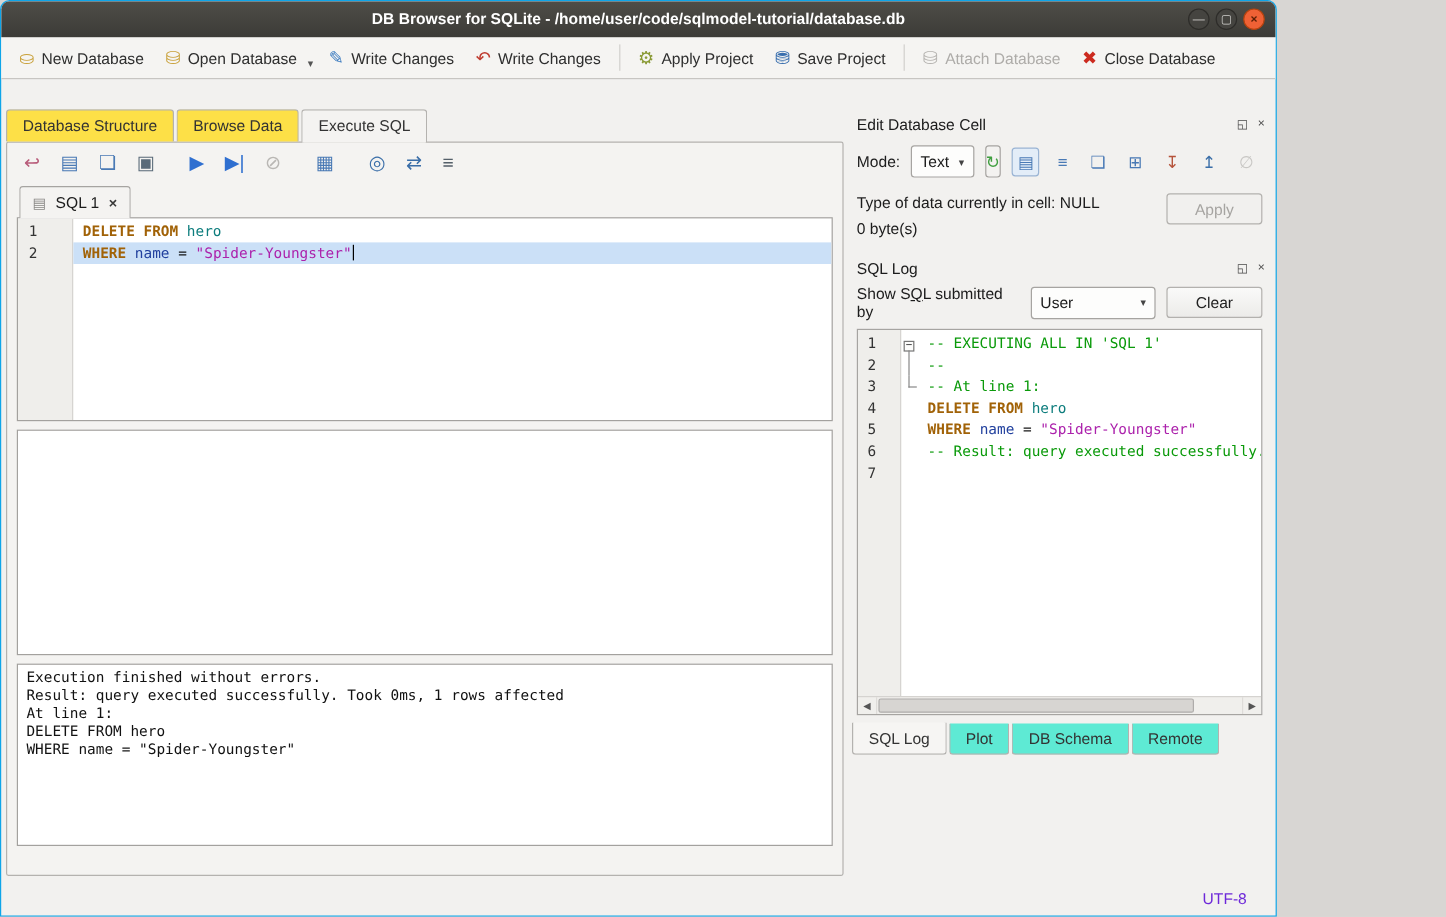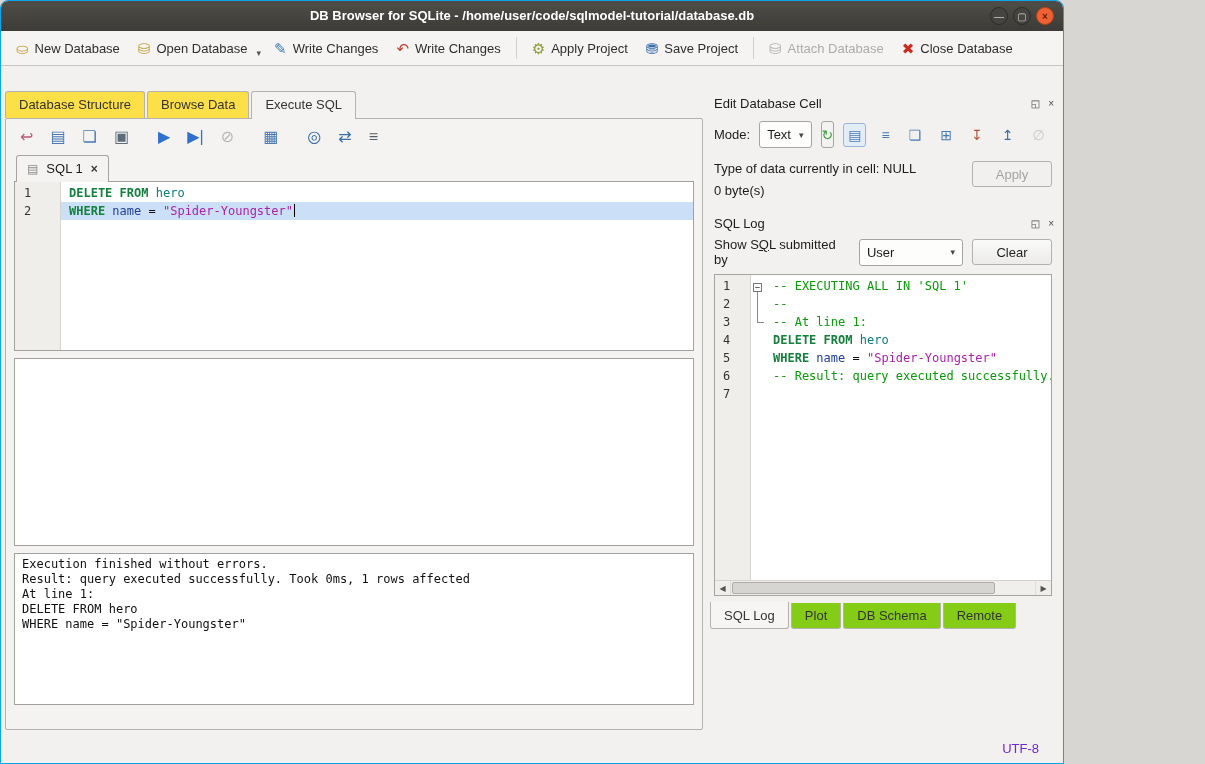--- a/index.html
+++ b/index.html
@@ -47,21 +47,21 @@
   .sql-tab .doc { color:#8a8886; font-size:12px; }
   .sql-tab .x { color:#3a3a3a; font-size:12px; font-weight:bold; }
 
   .code-area { display:flex; background:#fff; border:1px solid #a3a19e; overflow:hidden; }
   .gutter-col { width:46px; background:#efeeeb; border-right:1px solid #d6d4d1; padding-top:2px; flex:none; }
   .gnum { height:18px; padding-left:9px; font:12px/18px "DejaVu Sans Mono",monospace; color:#333; }
   .code-col { flex:1; padding-top:2px; overflow:hidden; }
   .crow { display:flex; height:18px; white-space:pre; font:12px/18px "DejaVu Sans Mono",monospace; }
   .crow.hl { background:#cbe0f7; }
   .codetext { padding-left:8px; }
-  .tok-kw { color:#15803d; font-weight:bold; }
+  .tok-kw { color:#a16207; font-weight:bold; }
   .tok-tbl { color:#0d7d7d; }
   .tok-fld { color:#21409e; }
   .tok-str { color:#ac22ac; }
   .tok-cmt { color:#0a9a0a; }
   .tok-pl { color:#111; }
   .caret { display:inline-block; width:1px; height:13px; background:#000; vertical-align:-2px; margin-left:1px; }
 
   #editor-box { height:170px; }
   .results-box { height:188px; margin-top:7px; background:#fff; border:1px solid #a3a19e; }
   .messages-box { height:152px; margin-top:7px; background:#fff; border:1px solid #a3a19e;
@@ -110,21 +110,21 @@
 
   .hscroll { position:absolute; left:0; right:0; bottom:0; height:15px; background:#f0efec; border-top:1px solid #d5d3d0; }
   .hs-arrow { position:absolute; top:0; width:16px; height:14px; font-size:8px; color:#555;
     display:flex; align-items:center; justify-content:center; }
   .hs-left { left:0; border-right:1px solid #dedcd9; }
   .hs-right { right:0; border-left:1px solid #dedcd9; }
   .hs-thumb { position:absolute; left:17px; right:56px; top:1px; height:12px; background:#d7d5d2;
     border:1px solid #aeacaa; border-radius:2px; }
 
   .bottom-tabs { display:flex; padding-left:2px; margin-top:7px; }
-  .b-tab { padding:5px 13px; background:#84cc16; border:1px solid #b4b2af; border-top:none;
+  .b-tab { padding:5px 13px; background:#5eead4; border:1px solid #b4b2af; border-top:none;
     border-radius:0 0 3px 3px; margin-right:2px; color:#333; }
   .b-tab.active { background:#f6f5f3; margin-top:-1px; padding-top:6px; }
 
   .statusbar { position:absolute; left:0; right:0; bottom:0; height:29px; display:flex; align-items:center;
     justify-content:flex-end; padding-right:24px; color:#6d28d9; }
 
   .splitter { position:absolute; left:701px; width:6px; top:89px; bottom:29px; cursor:col-resize; }
 </style>
 </head>
 <body>

